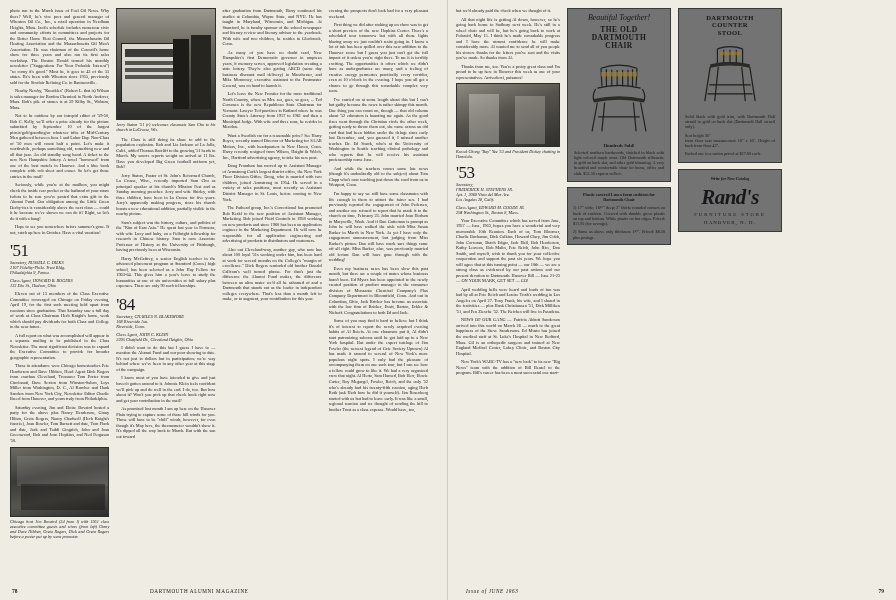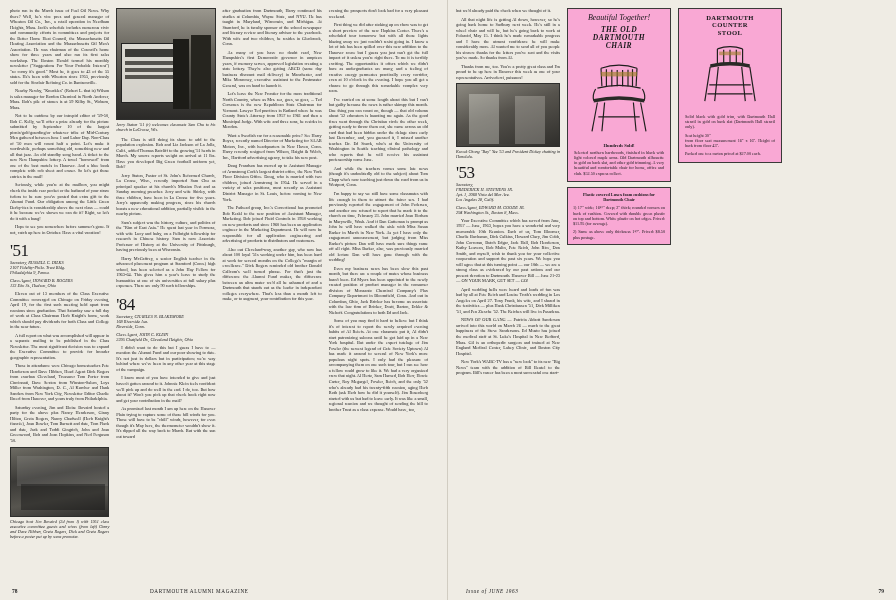--- a/index.html
+++ b/index.html
@@ -43,21 +43,21 @@
   .addr { font-size: 4.3px; font-style: italic; margin-bottom: 3px; }
 
   .folio { position: absolute; bottom: 6px; font-size: 5.5px; font-weight: bold; }
   .folio-l { left: 12px; }
   .folio-r { right: 12px; }
   .centerfoot { position: absolute; bottom: 6px; font-size: 5.2px; letter-spacing: 0.6px; }
   .cf-l { left: 150px; }
   .cf-r { right: 120px; }
 
   
-  .ad { border: 0.8px solid #3a3a38; padding: 4px 5px; background: #f9a8d4; }
+  .ad { border: 0.8px solid #3a3a38; padding: 4px 5px; background: #737373; }
   .adtitle { text-align: center; font-weight: bold; line-height: 1.1; }
   .script { font-family: "Liberation Serif", serif; font-style: italic; }
   .adsmall { font-size: 4.2px; line-height: 1.25; text-align: justify; }
   .center { text-align: center; }
 
   .chair-art { width: 100%; height: 86px; position: relative; }
   .stool-art { width: 100%; height: 70px; position: relative; }
 
   .rands { font-size: 21px; font-style: italic; font-weight: bold; letter-spacing: -0.5px; }
   .randsub { font-size: 4.6px; letter-spacing: 2px; text-align: center; }
@@ -171,21 +171,21 @@
 
         <p class="txt indent">Your Executive Committee which has served from June, 1957 — June, 1963, hopes you have a wonderful and very memorable 10th Reunion. Each of us, Tom Bloomer, Charlie Buchanan, Dick Calkins, Howard Clary, Jim Cobb, John Corcoran, Butch Edgar, Jack Hall, Bob Henderson, Kathy Leavens, Bob Malin, Pete Reich, John Rice, Don Smith, and myself, wish to thank you for your collective cooperation and support the past six years. We hope you will agree that at this turning point — our 10th — we are a strong class as evidenced by our past actions and our present devotion to Dartmouth. Hanover Bill — June 21-23 — ON YOUR MARK, GET SET — GO!</p>
         <p class="txt indent">April wedding bells were heard and loads of fun was had by all at Pete Reich and Louise Troth's wedding in Los Angeles on April 27. Tony Frank, his wife, and I shared in the festivities — plus Hank Christiansen '51, Dick Milliken '51, and Pen Ziesche '52. The Reiches will live in Pasadena.</p>
         <p class="txt indent">NEWS OF OUR GANG — Patricia Abbott Sanderson arrived into this world on March 26 — much to the great happiness of the Steve Sandersons. Ed Musto has joined the medical staff at St. Luke's Hospital in New Bedford, Mass. Gil is an orthopedic surgeon and trained at New England Medical Center, Lahey Clinic, and Boston City Hospital.</p>
         <p class="txt indent">New York's WABC-TV has a "new look" to its new "Big News" team with the addition of Bill Beutel to the program. Bill's career has been a most successful one start-</p>
       </div>
 
       <div class="col">
         <div class="ad" style="padding:5px 6px;">
           <div class="script center" style="font-size:8px;line-height:1.1;margin-bottom:3px;">Beautiful Together!</div>
-          <div class="adtitle" style="font-size:7.5px;letter-spacing:0.5px;font-style:italic;">THE OLD<br>DARTMOUTH<br>CHAIR</div>
+          <div class="adtitle" style="font-size:7.5px;letter-spacing:0.5px;">THE OLD<br>DARTMOUTH<br>CHAIR</div>
 
           <div class="chair-art" style="margin:4px 0 2px 0;">
             <svg viewBox="0 0 100 86" width="100%" height="86" preserveAspectRatio="xMidYMid meet">
               <g stroke="#1e1e1c" stroke-width="1.3" fill="none">
                 <path d="M30 10 Q50 3 70 10"></path>
                 <path d="M30 10 L31 30"></path>
                   <path d="M70 10 L69 30"></path>
                 <path d="M36 11 L36 30"></path>
                   <path d="M42 11.5 L42 30"></path>
                 <path d="M48 12 L48 30"></path>
@@ -240,19 +240,25 @@
               </g>
               <path d="M28 23 Q50 18 72 23 L72 27 Q50 22 28 27 Z" fill="#2a2a27"></path>
               <rect x="38" y="9" width="24" height="4" fill="#a07f2a" opacity="0.6"></rect>
             </svg>
           </div>
           <div class="adsmall">Solid black with gold trim, with Dartmouth Hall stencil in gold on back slat (Dartmouth Hall stencil only).</div>
           <div class="adsmall" style="margin-top:3px;">Seat height 30"<br>from floor seat measurement 16" x 16". Height of back from floor 43".</div>
           <div class="adsmall" style="margin-top:3px;">Packed one to a carton priced at $27.00 each.</div>
         </div>
 
+        <div class="ad" style="margin-top:6px;padding:6px 5px;text-align:center;">
+          <div class="adsmall center" style="font-style:italic;font-weight:bold;margin-bottom:4px;">Write for New Catalog</div>
+          <div class="rands">Rand's</div>
+          <div class="randsub" style="margin-top:2px;">FURNITURE STORE</div>
+          <div class="randsub" style="margin-top:3px;letter-spacing:1px;font-size:5px;">HANOVER, N. H.</div>
+        </div>
       </div>
     </div>
 
     <div class="folio folio-r">79</div>
     <div class="centerfoot cf-r" style="left:18px;right:auto;font-style:italic;">Issue of JUNE 1963</div>
   </div>
 </div>
 
 </body></html>

